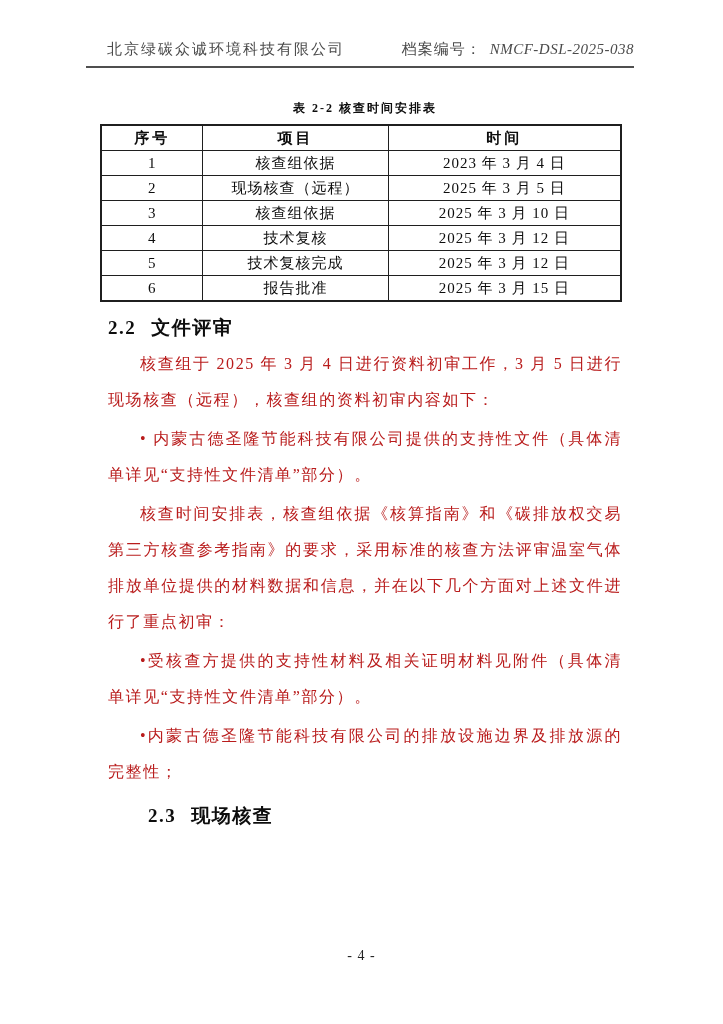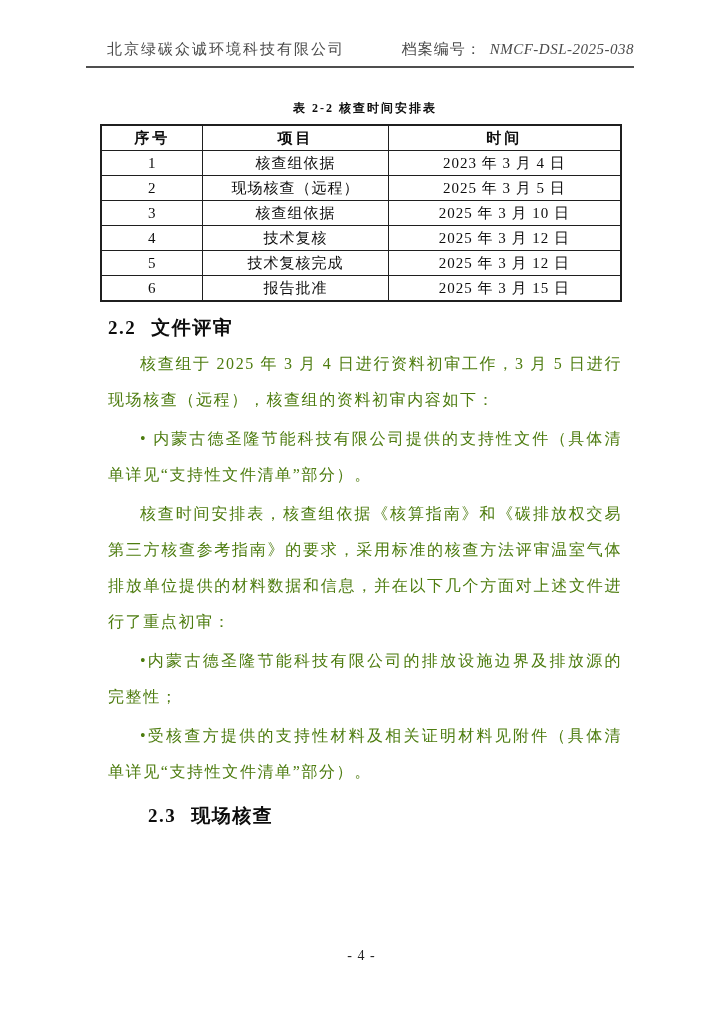--- a/index.html
+++ b/index.html
@@ -100,21 +100,21 @@
   .section-heading.indented { margin-left: 40px; }
 
   p.para {
     font-size: 16px;
     line-height: 36px;
     letter-spacing: 1.6px;
     text-align: justify;
     text-justify: inter-ideograph;
     text-indent: 2em;
     margin: 3px 0;
-    color: #4d7c0f;
+    color: #b91c1c;
   }
 
   
   .footer {
     position: absolute;
     left: 0;
     right: 0;
     top: 948px;
     text-align: center;
     font-size: 14px;
@@ -188,23 +188,23 @@
     <div class="section-heading">
       <span class="sec-number">2.2</span><span class="sec-title">文件评审</span>
     </div>
 
     <p class="para">核查组于 2025 年 3 月 4 日进行资料初审工作，3 月 5 日进行现场核查（远程），核查组的资料初审内容如下：</p>
 
     <p class="para">• 内蒙古德圣隆节能科技有限公司提供的支持性文件（具体清单详见“支持性文件清单”部分）。</p>
 
     <p class="para">核查时间安排表，核查组依据《核算指南》和《碳排放权交易第三方核查参考指南》的要求，采用标准的核查方法评审温室气体排放单位提供的材料数据和信息，并在以下几个方面对上述文件进行了重点初审：</p>
 
+    <p class="para">•受核查方提供的支持性材料及相关证明材料见附件（具体清单详见“支持性文件清单”部分）。</p>
+
     <p class="para">•内蒙古德圣隆节能科技有限公司的排放设施边界及排放源的完整性；</p>
-
-    <p class="para">•受核查方提供的支持性材料及相关证明材料见附件（具体清单详见“支持性文件清单”部分）。</p>
 
     <div class="section-heading indented">
       <span class="sec-number">2.3</span><span class="sec-title">现场核查</span>
     </div>
 
 
   </div>
 
   <div class="footer">- 4 -</div>
 

